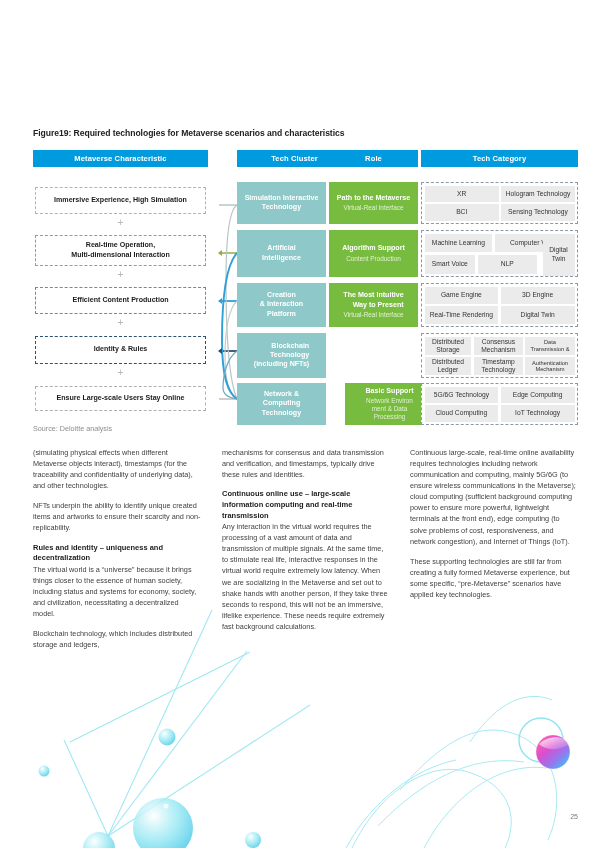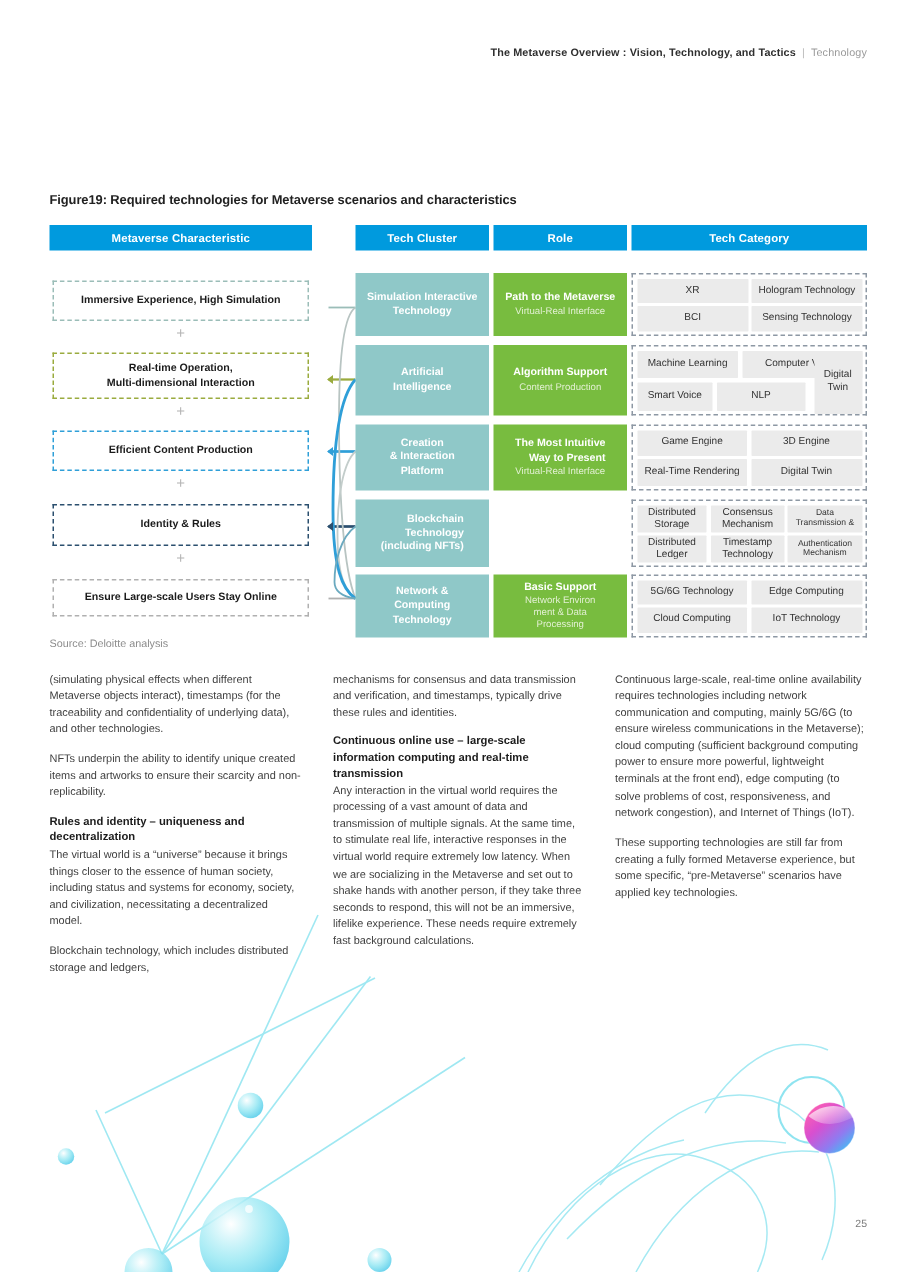--- a/index.html
+++ b/index.html
@@ -29,21 +29,21 @@
   }
   .figure{position:absolute;left:33px;top:150px;width:545px;height:268px;z-index:2;}
 
   .hdr{
     position:absolute;background:#009ade;color:#fff;
     font-size:7.6px;font-weight:bold;
     display:flex;align-items:center;justify-content:center;
     height:17px;letter-spacing:0.1px;
   }
   .hdr-char{left:0;top:0;width:175px;}
-  .hdr-clu {left:204px;top:0;width:89px;}
+  .hdr-clu {left:204px;top:0;width:89px;padding-left:13px;}
   .hdr-role{left:296px;top:0;width:89px;}
   .hdr-cat {left:388px;top:0;width:157px;}
 
   
   .char{
     position:absolute;left:2px;width:171px;
     border:1px dashed #999;
     display:flex;align-items:center;justify-content:center;
     text-align:center;font-size:7.1px;font-weight:bold;color:#1b1b1b;
     line-height:1.35;box-sizing:border-box;background:#fff;
@@ -150,25 +150,20 @@
     <circle cx="99" cy="848" r="16" fill="url(#bub)" opacity="0.85"></circle>
 
     <circle cx="541" cy="740" r="22" fill="none" stroke="#8fe4f0" stroke-width="1.4"></circle>
     <g>
       <circle cx="553" cy="752" r="17" fill="url(#sph)"></circle>
       <path d="M539 744 C 548 735, 564 735, 570 744 C 560 750, 548 752, 539 744 Z" fill="url(#sphhl)"></path>
       <ellipse cx="553" cy="752" rx="17" ry="17" fill="none" stroke="#ffffff" stroke-opacity="0.35" stroke-width="0.8"></ellipse>
     </g>
   </svg>
 
-  <div class="runhead">
-    <span class="rh-title">The Metaverse Overview : Vision, Technology, and Tactics</span>
-    <span class="rh-sep">|</span>
-    <span class="rh-sec">Technology</span>
-  </div>
 
   <div class="fig-title">Figure19: Required technologies for Metaverse scenarios and characteristics</div>
 
   <div class="figure">
 
     <svg width="545" height="268" style="position:absolute;left:0;top:0;">
       <g fill="none" stroke-width="1.2">
         <path d="M204 55 L186 55" stroke="#9bbdb8"></path>
         <path d="M204 103 L186 103" stroke="#9aab3e" stroke-width="1.5"></path>
         <path d="M204 151 L186 151" stroke="#2f9fd8" stroke-width="1.8"></path>
@@ -293,21 +288,21 @@
         <div class="chip" style="flex:1.05;">Timestamp Technology</div>
         <div class="chip sm" style="flex:1.05;">Authentication Mechanism</div>
       </div>
     </div>
 
     <div class="clu" style="top:233px;height:42px;white-space:pre-line;">
       <span>Network &amp;
 Computing
 Technology</span>
     </div>
-    <div class="role" style="top:233px;height:42px;">
+    <div class="role" style="top:233px;height:42px;margin-left:16px;">
       <span class="r-main" style="white-space:pre-line;">Basic Support</span>
       <span class="r-sub" style="white-space:pre-line;">Network Environ
 ment &amp; Data
 Processing</span>
     </div>
     <div class="catgrp" style="top:233px;height:42px;">
       <div class="catrow" style="flex:1;">
         <div class="chip" style="flex:1;">5G/6G Technology</div>
         <div class="chip" style="flex:1;">Edge Computing</div>
       </div>

